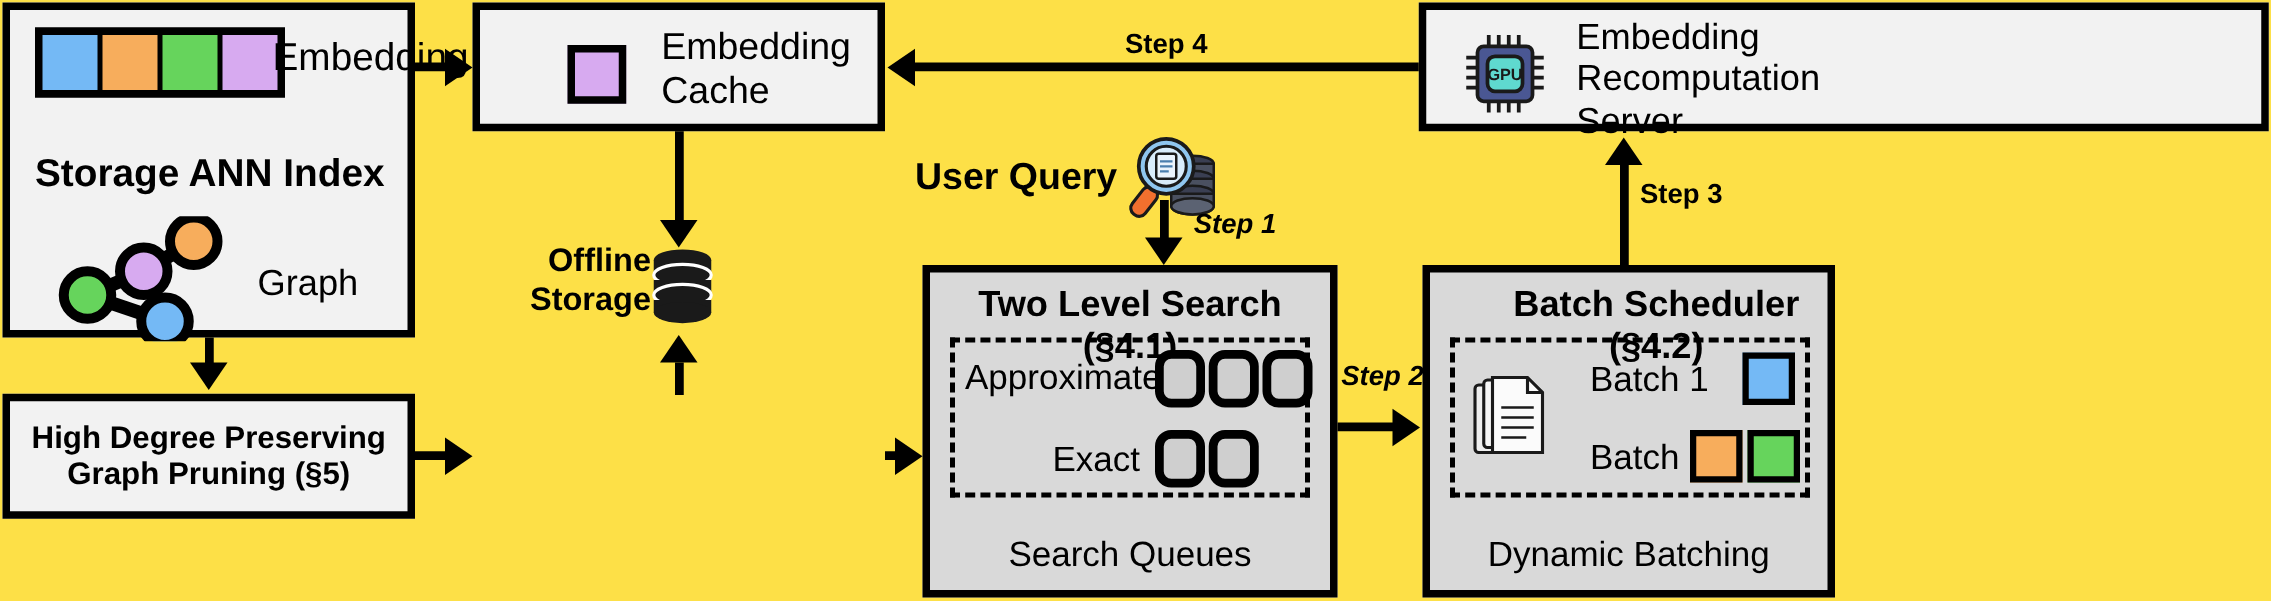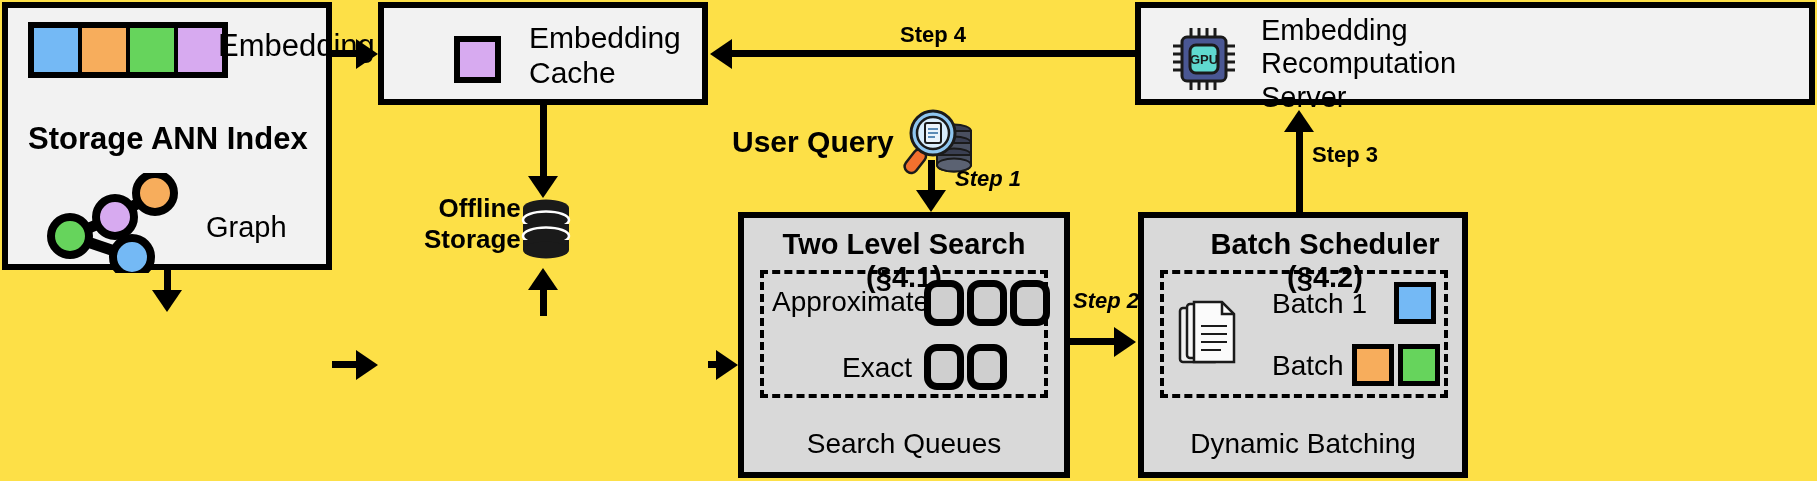--- a/index.html
+++ b/index.html
@@ -153,20 +153,24 @@
       </g>
       <rect x="11" y="11" width="44" height="44" rx="5" fill="#4a5793" stroke="#1a1a1a" stroke-width="3"></rect>
       <rect x="19" y="19" width="28" height="28" rx="6" fill="#5fd9cf" stroke="#1a1a1a" stroke-width="3"></rect>
       <text x="33" y="38" font-family="Liberation Sans, sans-serif" font-size="13" font-weight="bold" fill="#1a1a1a" text-anchor="middle">GPU</text>
     </svg>
     <div class="lbl" style="position:absolute; left:120px; top:6px; font-size:29px; text-align:left;">Embedding
 Recomputation
 Server</div>
   </div>
 
+  <div class="box" style="left:2px; top:315px; width:330px; height:100px;">
+    <div class="lbl bold" style="font-size:25px; text-align:center;">High Degree Preserving
+Graph Pruning (§5)</div>
+  </div>
 
 
   <div class="lbl bold" style="position:absolute; left:424px; top:193px; font-size:26px; text-align:right; line-height:1.2;">Offline
 Storage</div>
   <svg style="position:absolute; left:520px; top:198px; width:52px; height:62px;" viewBox="0 0 52 62">
     <ellipse cx="26" cy="10" rx="23" ry="8.5" fill="#1a1a1a"></ellipse>
     <rect x="3" y="10" width="46" height="12" fill="#1a1a1a"></rect>
     <ellipse cx="26" cy="22" rx="23" ry="8.5" fill="#1a1a1a" stroke="#fff" stroke-width="2.5"></ellipse>
     <rect x="3" y="26" width="46" height="12" fill="#1a1a1a"></rect>
     <ellipse cx="26" cy="38" rx="23" ry="8.5" fill="#1a1a1a" stroke="#fff" stroke-width="2.5"></ellipse>

